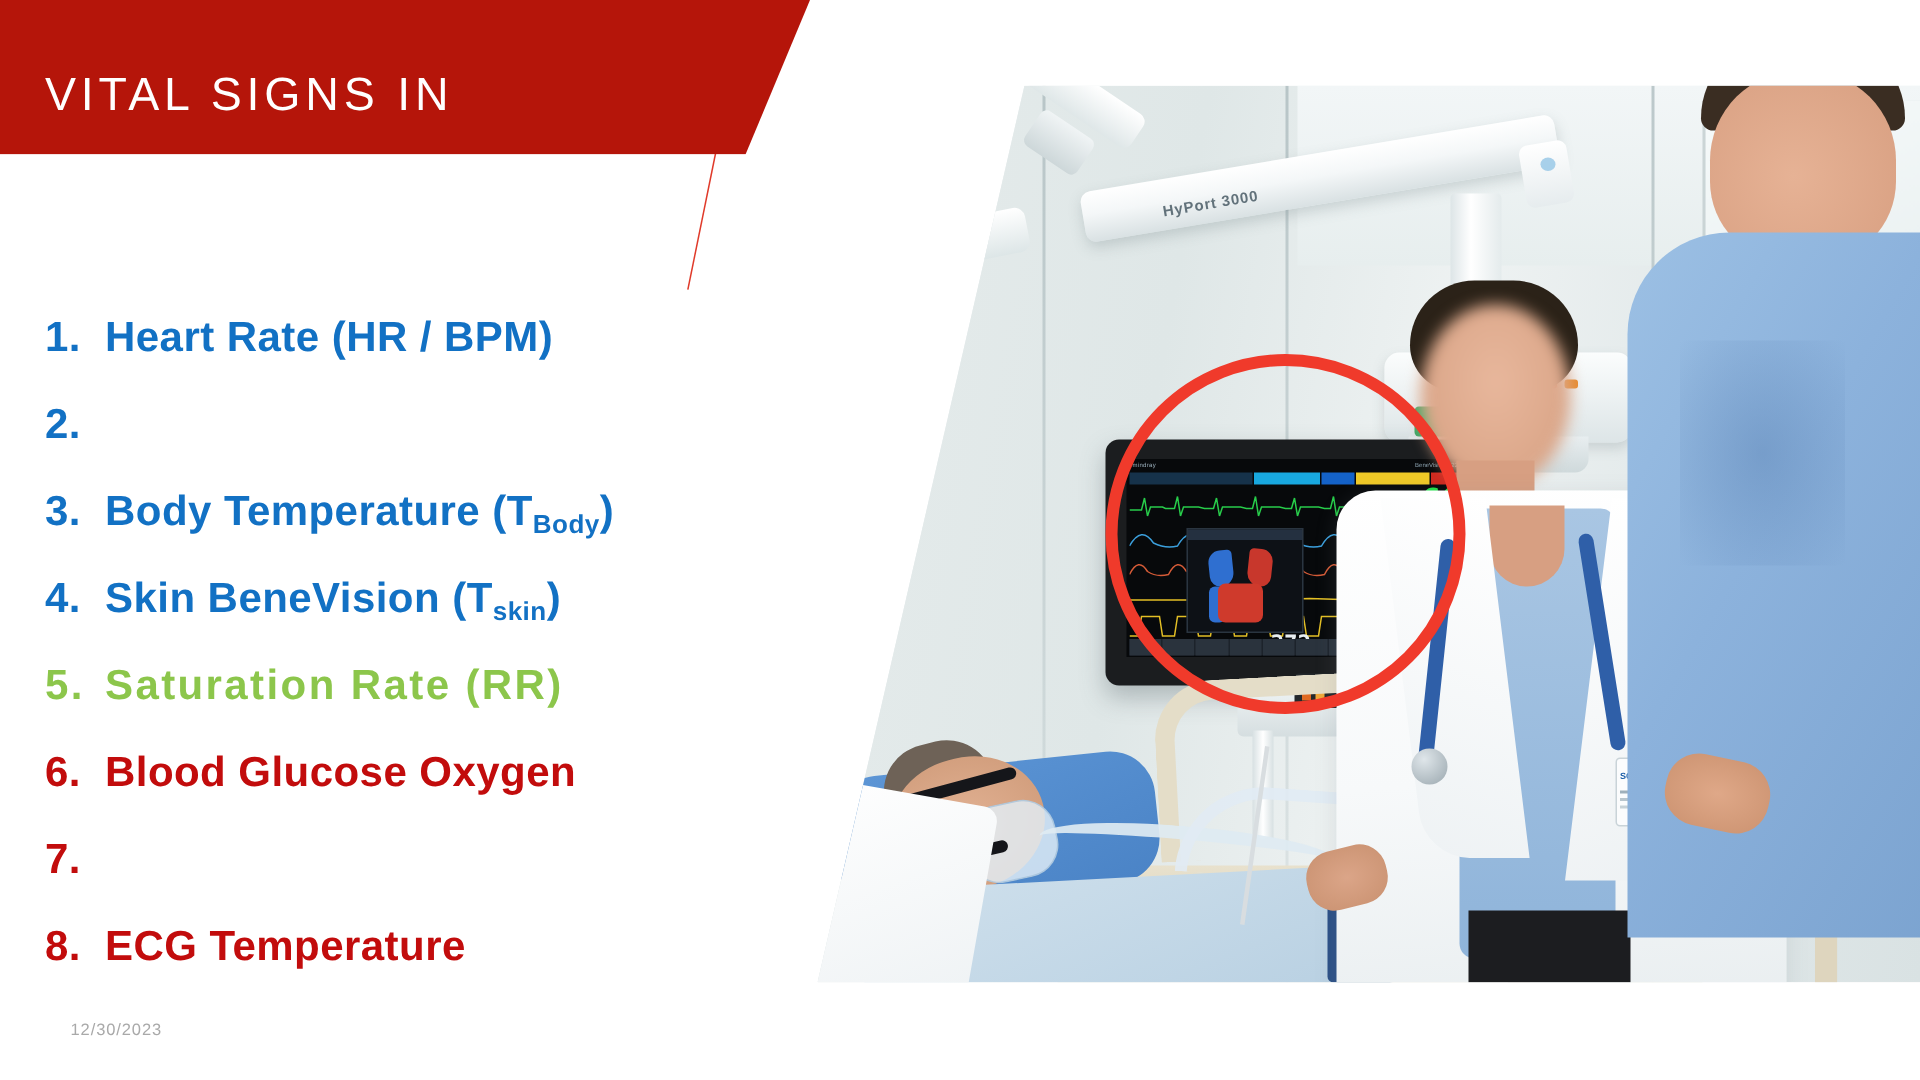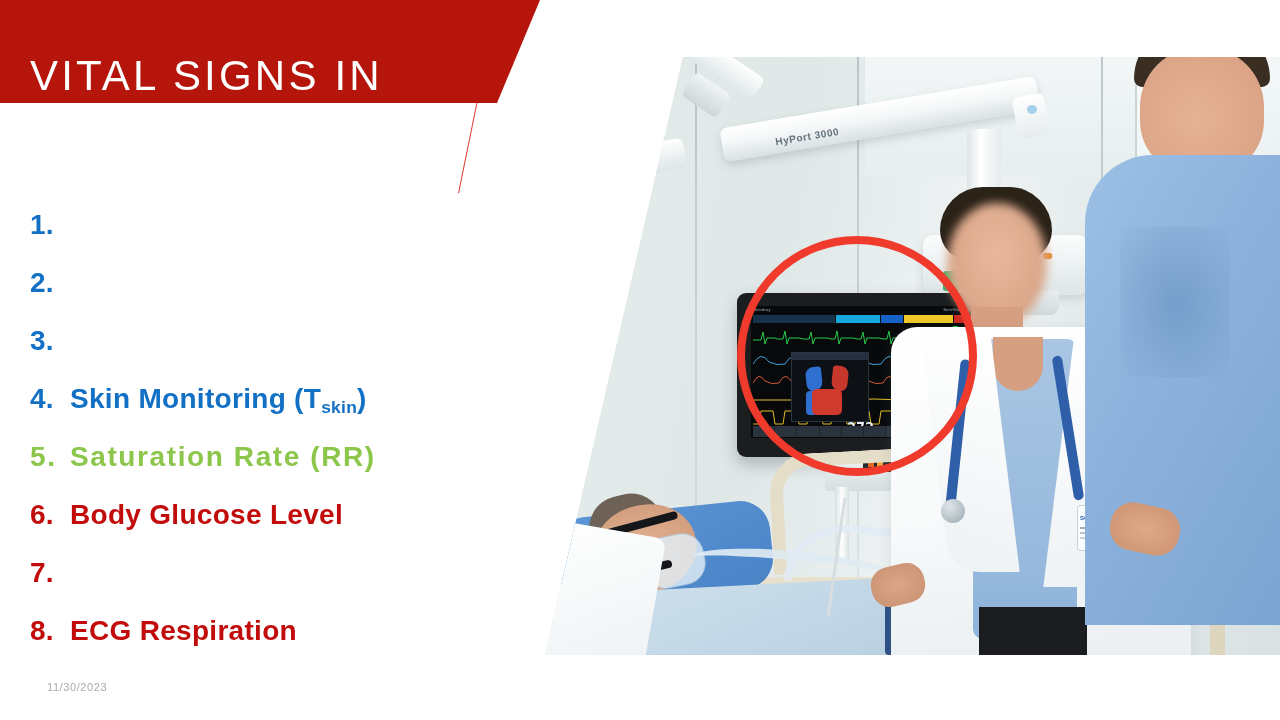--- a/index.html
+++ b/index.html
@@ -13,22 +13,22 @@
   .slide { position:absolute; inset:0; width:1280px; height:720px; background:#fff; overflow:hidden; }
 
   
   .title-banner{
     position:absolute; left:0; top:0; width:540px; height:103px;
     background:#B5150A;
     clip-path:polygon(0 0, 540px 0, 497px 103px, 0 103px);
     z-index:6;
   }
   .title-text{
-    position:absolute; left:30px; top:16px; z-index:7;
-    color:#ffffff; font-size:42px; line-height:40px;
+    position:absolute; left:30px; top:3px; z-index:7;
+    color:#ffffff; font-size:31px; line-height:40px;
     letter-spacing:3.2px; font-weight:400; text-transform:uppercase;
     white-space:pre-line;
   }
   .title-line2{ display:block; }
   
   .accent-line{
     position:absolute; left:477px; top:100px; width:1px; height:95px;
     background:#E03A2A; transform-origin:top center; transform:rotate(11.5deg);
     z-index:5;
   }
@@ -266,57 +266,59 @@
   <div class="title-banner"></div>
   <div class="title-text">
     <span>VITAL SIGNS IN</span>
   </div>
   <div class="accent-line"></div>
 
   <div class="vitals-list">
 
     <div class="vital-item c-blue">
       <span class="vital-num">1.</span>
+      <span class="vital-label">Heart Rate (HR / BPM)</span>
     </div>
 
     <div class="vital-item c-blue">
       <span class="vital-num">2.</span>
     </div>
 
     <div class="vital-item c-blue">
       <span class="vital-num">3.</span>
+      <span class="vital-label"><span>Body Temperature (T</span><sub>Body</sub><span>)</span></span>
     </div>
 
     <div class="vital-item c-blue">
       <span class="vital-num">4.</span>
-      <span class="vital-label"><span>Skin Monitoring (T</span><sub>skin</sub><span>)</span></span>
+      <span class="vital-label"><span>Skin BeneVision (T</span><sub>skin</sub><span>)</span></span>
     </div>
 
     <div class="vital-item c-green">
       <span class="vital-num">5.</span>
       <span class="vital-label">Saturation Rate (RR)</span>
     </div>
 
     <div class="vital-item c-red">
       <span class="vital-num">6.</span>
-      <span class="vital-label">Body Glucose Level</span>
+      <span class="vital-label">Blood Glucose Oxygen</span>
     </div>
 
     <div class="vital-item c-red">
       <span class="vital-num">7.</span>
     </div>
 
     <div class="vital-item c-red">
       <span class="vital-num">8.</span>
-      <span class="vital-label">ECG Respiration</span>
+      <span class="vital-label">ECG Temperature</span>
     </div>
 
   </div>
 
-  <div class="slide-date">11/30/2023</div>
+  <div class="slide-date">12/30/2023</div>
 
   <div class="photo">
     <div class="ph-inner">
 
       <div class="wall"></div>
       <div class="ceiling-band"></div>
       <div class="wall-seam seam-a"></div>
       <div class="wall-seam seam-b"></div>
       <div class="wall-seam seam-c"></div>
       <div class="window-panel"></div>

